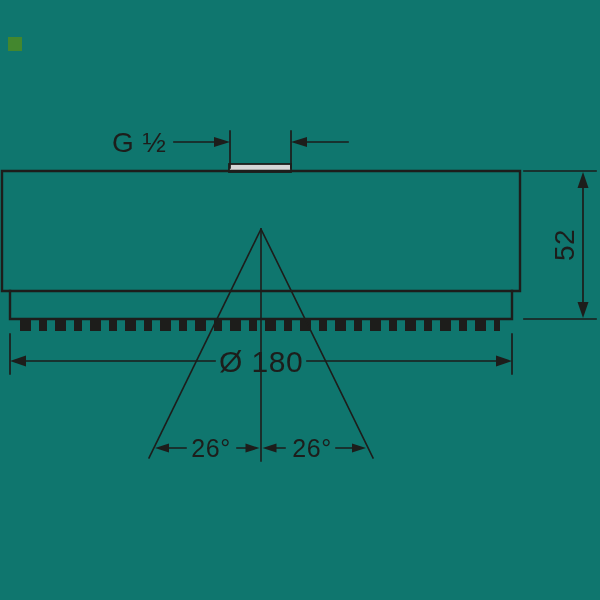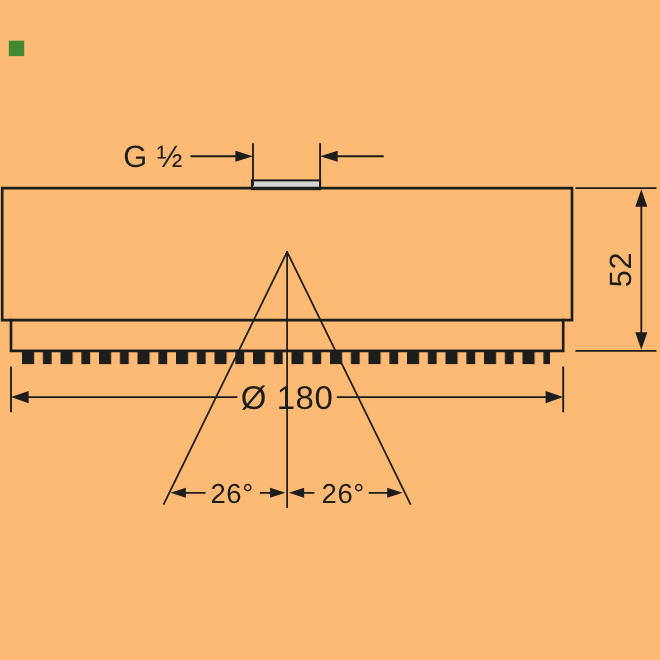--- a/index.html
+++ b/index.html
@@ -3,21 +3,21 @@
   <meta charset="utf-8">
   <style>
     html, body {
       margin: 0;
       padding: 0;
       background: #ffffff;
     }
     .canvas {
       width: 600px;
       height: 600px;
-      background: #fdba74;
+      background: #0f766e;
       position: relative;
       overflow: hidden;
     }
     svg { display: block; }
     text {
       font-family: "Liberation Sans", "DejaVu Sans", sans-serif;
       letter-spacing: 0.5px;
     }
     .fs28 { font-size: 28px; }
     .fs30 { font-size: 30px; }

